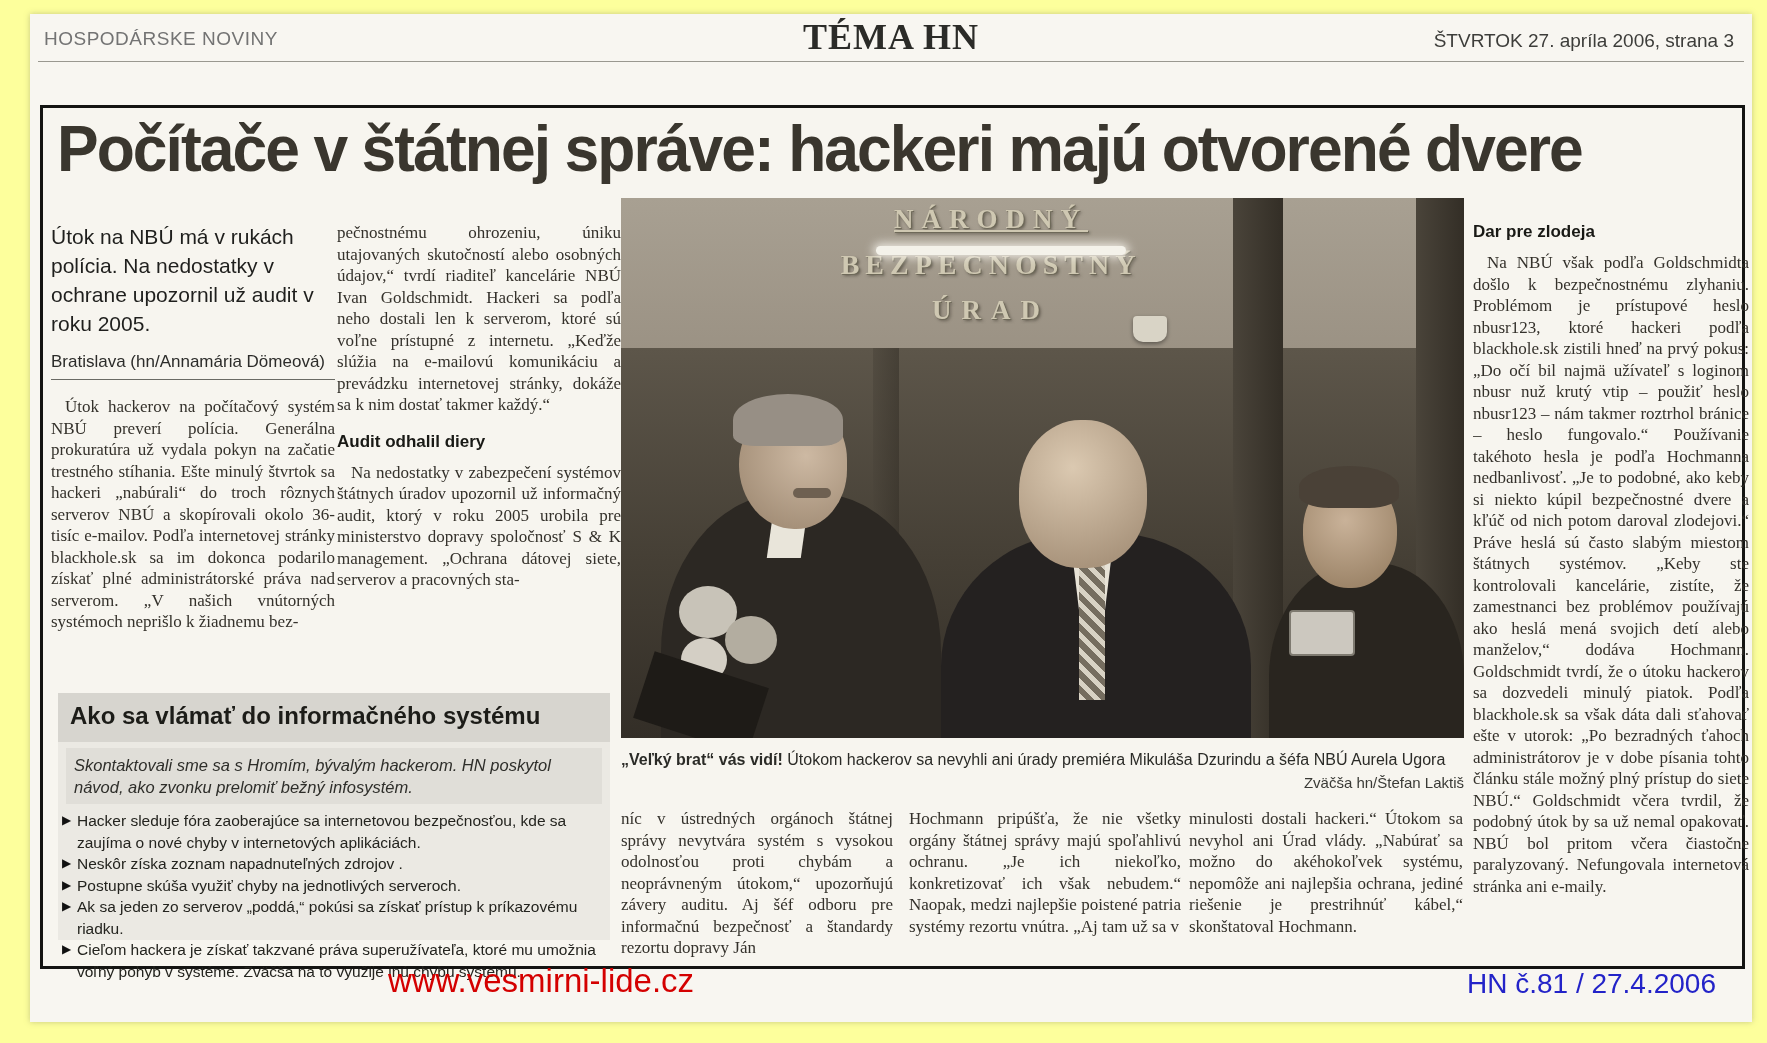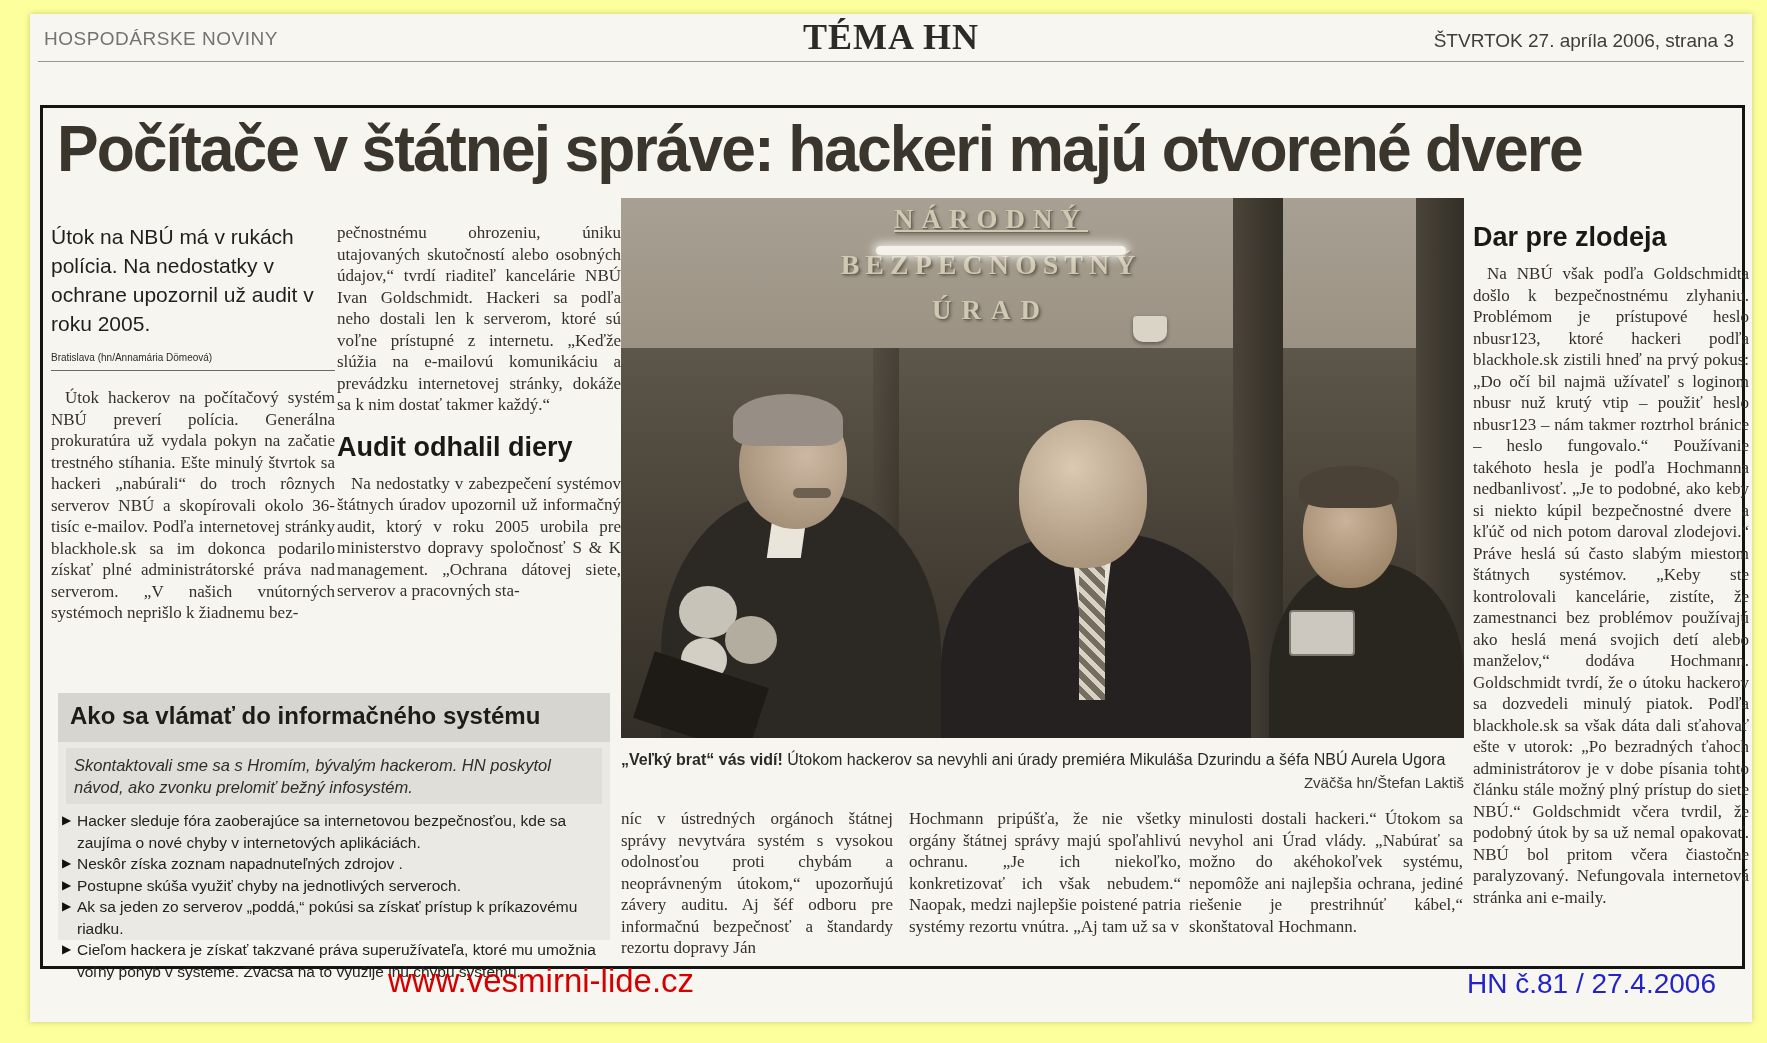--- a/index.html
+++ b/index.html
@@ -17,22 +17,22 @@
   
   .frame{position:absolute;left:10px;top:91px;width:1699px;height:858px;border:3px solid #141412;
          background:#f7f5ef;}
   .headline{position:absolute;left:14px;top:4px;width:1690px;white-space:nowrap;overflow:hidden;
             font-weight:bold;font-size:64px;letter-spacing:-2px;color:#3a362e;
             transform:scaleX(.975);transform-origin:left center;}
   .col{position:absolute;overflow:hidden;}
   .body-text{font-family:"Liberation Serif",serif;font-size:17px;line-height:21.5px;
              text-align:justify;color:#34312b;margin:0;}
   .lead{font-size:21px;line-height:29px;color:#1f1f1d;margin:0;}
-  .byline{font-size:10px;color:#2c2c2a;margin-top:14px;padding-bottom:7px;border-bottom:1px solid #6a6a64;}
-  .subhead{font-weight:bold;font-size:27px;color:#191915;margin:16px 0 10px 0;}
+  .byline{font-size:17px;color:#2c2c2a;margin-top:14px;padding-bottom:7px;border-bottom:1px solid #6a6a64;}
+  .subhead{font-weight:bold;font-size:17px;color:#191915;margin:16px 0 10px 0;}
   .subhead.first{margin-top:0;}
   .indent{ text-indent:14px;}
   
   .howto{position:absolute;left:15px;top:585px;width:552px;height:247px;background:#ebe9e3;}
   .howto-title{background:#d7d5cf;padding:9px 12px 12px 12px;font-weight:bold;font-size:24px;color:#1c1c18;}
   .howto-intro{background:#e0ded8;margin:6px 8px 0 8px;padding:6px 8px;font-style:italic;
                font-size:16.5px;line-height:22px;color:#2e2e2a;}
   .howto-bullets{margin:6px 8px 0 4px;padding:0;list-style:none;font-size:15.5px;line-height:21.5px;color:#24241f;}
   .howto-bullets li{padding-left:15px;position:relative;}
   .howto-bullets li .tick{position:absolute;left:0;top:0;font-size:12px;color:#111;}

